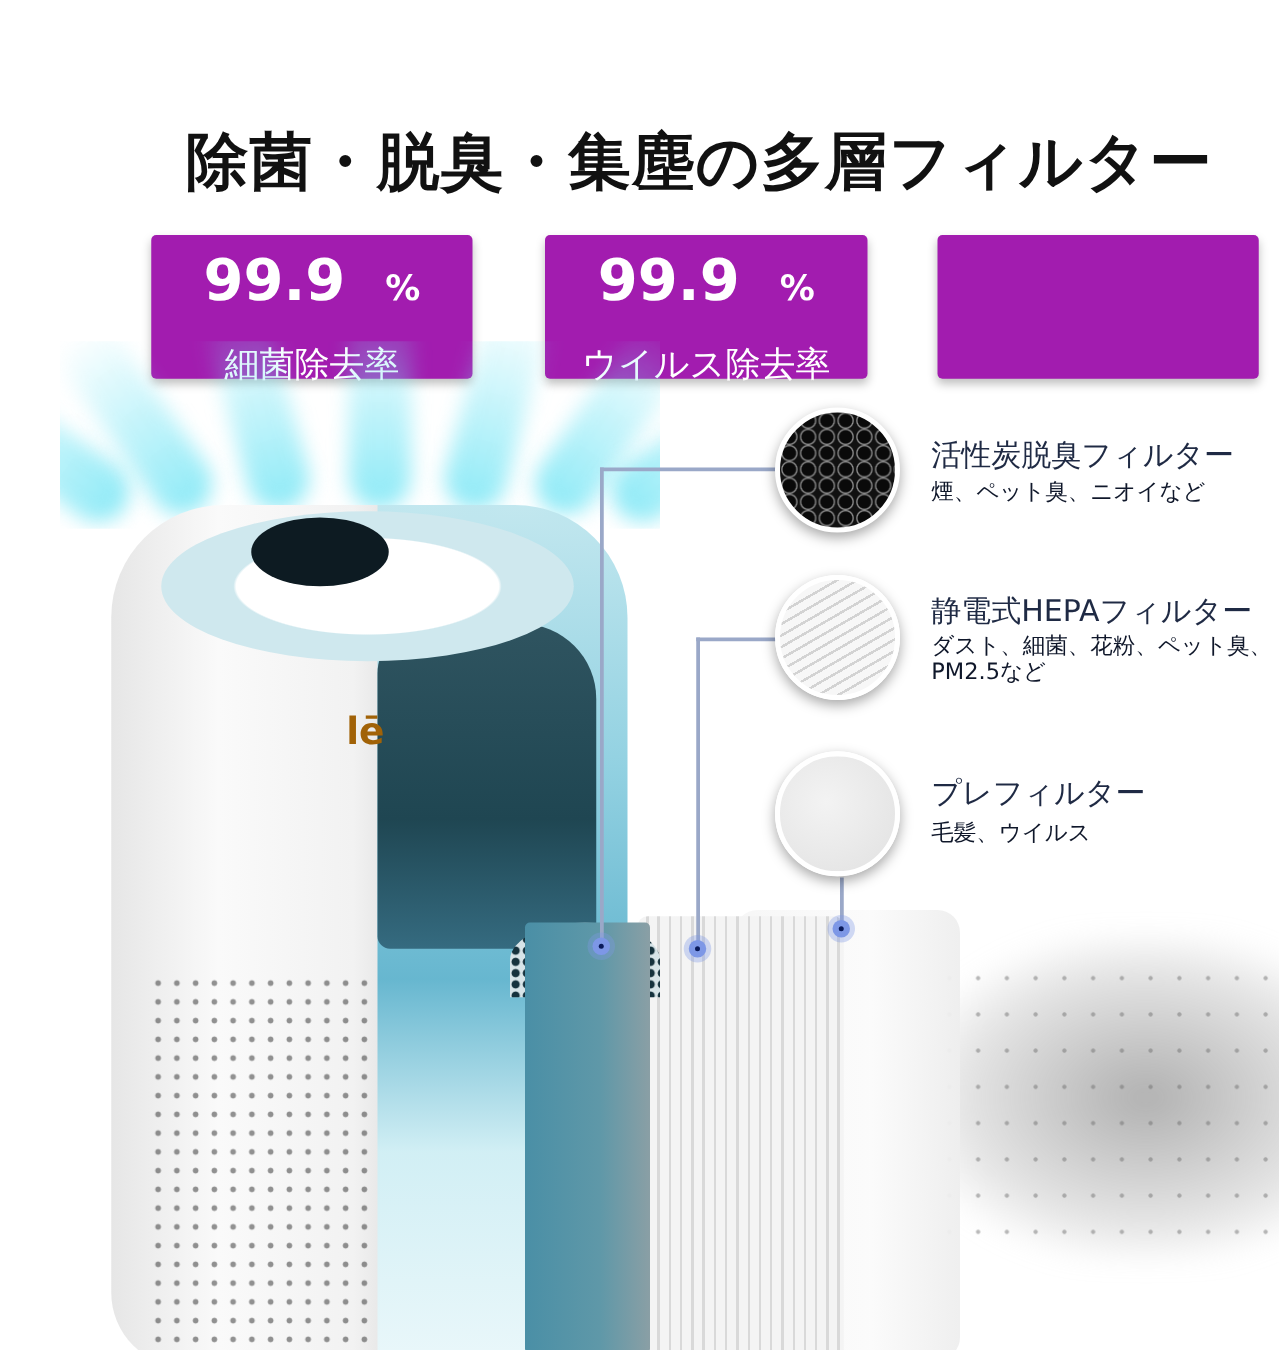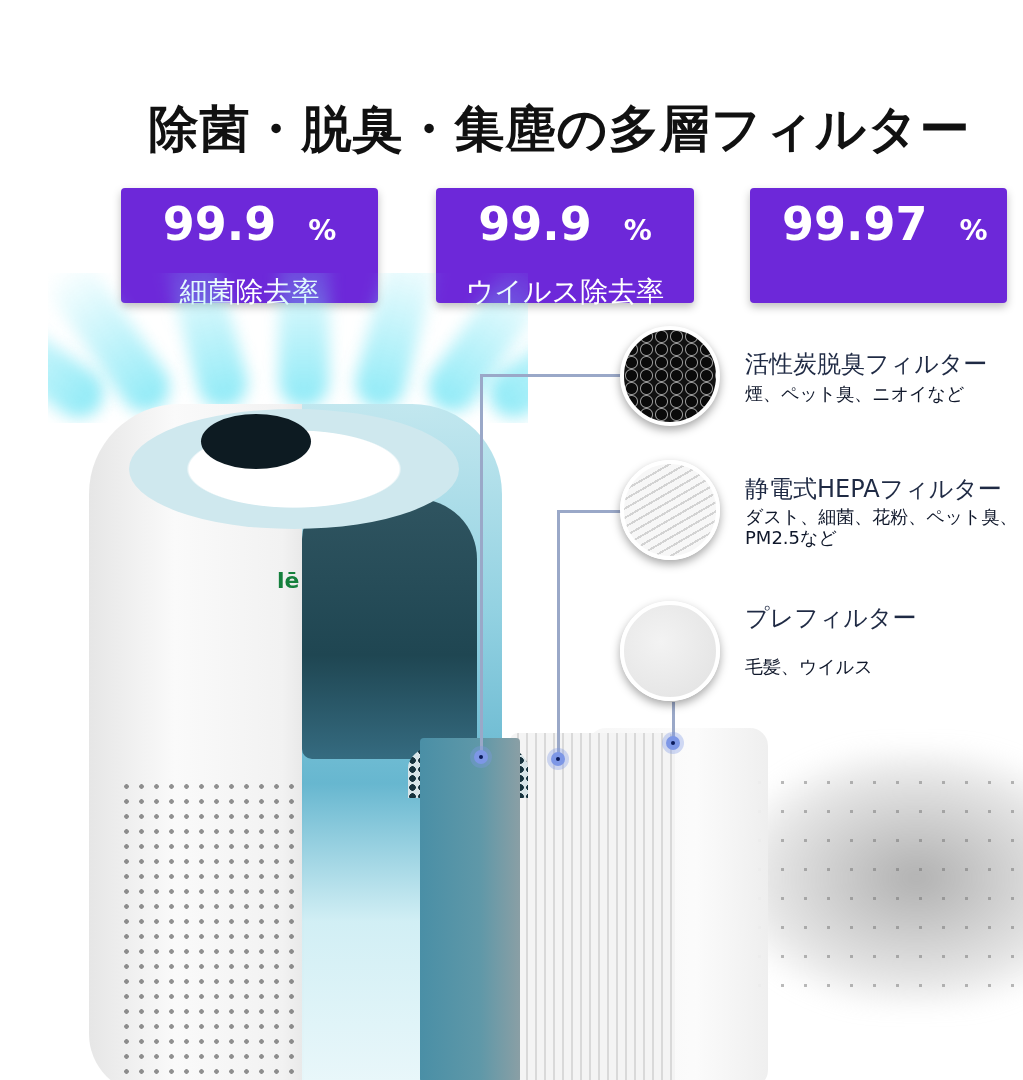--- a/index.html
+++ b/index.html
@@ -6,21 +6,21 @@
   html, body { width: 1023px; height: 1080px; background: #ffffff; overflow: hidden; }
   body { position: relative; font-family: "DejaVu Sans", "Liberation Sans", sans-serif; color: #1f2a44; }
 
   .title {
     position: absolute; left: 0; top: 48px; width: 1023px; text-align: center;
     font-size: 50px; font-weight: 700; color: #111; letter-spacing: 1px;
   }
 
   .stat-box {
     position: absolute; top: 140px; height: 115px;
-    background: #6d28d9; border-radius: 4px; color: #fff; text-align: center;
+    background: #a21caf; border-radius: 4px; color: #fff; text-align: center;
     box-shadow: 0 4px 8px rgba(0,0,0,0.25);
   }
   .stat-box .pct { font-size: 46px; font-weight: 700; margin-top: 10px; line-height: 52px; }
   .stat-box .pct small { font-size: 28px; font-weight: 600; }
   .stat-box .lbl { font-size: 28px; margin-top: 6px; }
 
   
   .rays { position: absolute; left: 0; top: 225px; width: 480px; height: 150px; overflow: hidden; }
   .ray { position: absolute; bottom: 0; width: 50px; height: 170px;
     background: linear-gradient(to top, rgba(120,230,245,0.85), rgba(160,240,250,0)); filter: blur(8px);
@@ -35,21 +35,21 @@
     background: linear-gradient(to bottom, #bfe6ee 0%, #8dcfe0 30%, #5fb3cd 55%, #cfeef4 75%, #e9f7fa 100%);
     border-radius: 0 90px 60px 0; opacity: 0.95; }
   .top-ring { position: absolute; left: 40px; top: 25px; width: 330px; height: 120px; border-radius: 50%;
     background: radial-gradient(ellipse at center, #fff 0 45%, #cfe8ee 46% 100%); }
   .display { position: absolute; left: 112px; top: 30px; width: 110px; height: 55px; border-radius: 50%; background: #0d1b22; }
   .fan { position: absolute; left: 213px; top: 115px; width: 175px; height: 260px;
     background: linear-gradient(to bottom, #2f5460, #1f4652 60%, #356b80); border-radius: 40px 60px 20px 10px; }
   .grille { position: absolute; left: 30px; top: 395px; width: 183px; height: 300px;
     background-image: radial-gradient(circle, #3b3b3b 2px, transparent 2.6px);
     background-size: 15px 15px; opacity: 0.55; }
-  .logo { position: absolute; left: 188px; top: 184px; font-size: 22px; color: #15803d; font-weight: 700; }
+  .logo { position: absolute; left: 188px; top: 184px; font-size: 30px; color: #a16207; font-weight: 700; }
 
   
   .carbon-filter { position: absolute; left: 372px; top: 690px; width: 100px; height: 345px;
     background: linear-gradient(to right, #4a8fa6, #5f98a8 60%, #8a9fa5);
     border-radius: 4px; }
   .carbon-top { position: absolute; left: 360px; top: 690px; width: 120px; height: 60px;
     background-image: radial-gradient(circle, #16323d 3px, transparent 3.6px); background-size: 9px 9px;
     background-color: #d7e4e8; border-radius: 50% 50% 0 0; }
   .hepa-filter { position: absolute; left: 462px; top: 685px; width: 165px; height: 355px;
     background: repeating-linear-gradient(to right, #f4f4f4 0 7px, #d9d9d9 7px 9px); border-radius: 8px; }
@@ -86,21 +86,20 @@
 
 <div class="stat-box" style="left:73px;width:257px;">
   <div class="pct"><span>99.9</span><small>%</small></div>
   <div class="lbl">細菌除去率</div>
 </div>
 <div class="stat-box" style="left:388px;width:258px;">
   <div class="pct"><span>99.9</span><small>%</small></div>
   <div class="lbl">ウイルス除去率</div>
 </div>
 <div class="stat-box" style="left:702px;width:257px;">
-  <div class="pct"><span>99.97</span><small>%</small></div>
 </div>
 
 <div class="rays">
   <div class="ray" style="left:10px;transform:rotate(-55deg);"></div>
   <div class="ray" style="left:70px;transform:rotate(-35deg);"></div>
   <div class="ray" style="left:140px;transform:rotate(-15deg);"></div>
   <div class="ray" style="left:215px;transform:rotate(0deg);"></div>
   <div class="ray" style="left:285px;transform:rotate(15deg);"></div>
   <div class="ray" style="left:350px;transform:rotate(35deg);"></div>
   <div class="ray" style="left:405px;transform:rotate(55deg);"></div>
@@ -136,14 +135,14 @@
 
 <div class="swatch sw-carbon"></div>
 <div class="f-title" style="top:300px;">活性炭脱臭フィルター</div>
 <div class="f-desc" style="top:335px;">煙、ペット臭、ニオイなど</div>
 
 <div class="swatch sw-hepa"></div>
 <div class="f-title" style="top:425px;">静電式HEPAフィルター</div>
 <div class="f-desc" style="top:458px;width:300px;">ダスト、細菌、花粉、ペット臭、PM2.5など</div>
 
 <div class="swatch sw-pre"></div>
-<div class="f-title" style="top:554px;">プレフィルター</div>
+<div class="f-title" style="top:570px;">プレフィルター</div>
 <div class="f-desc" style="top:608px;">毛髪、ウイルス</div>
 
 </body></html>

